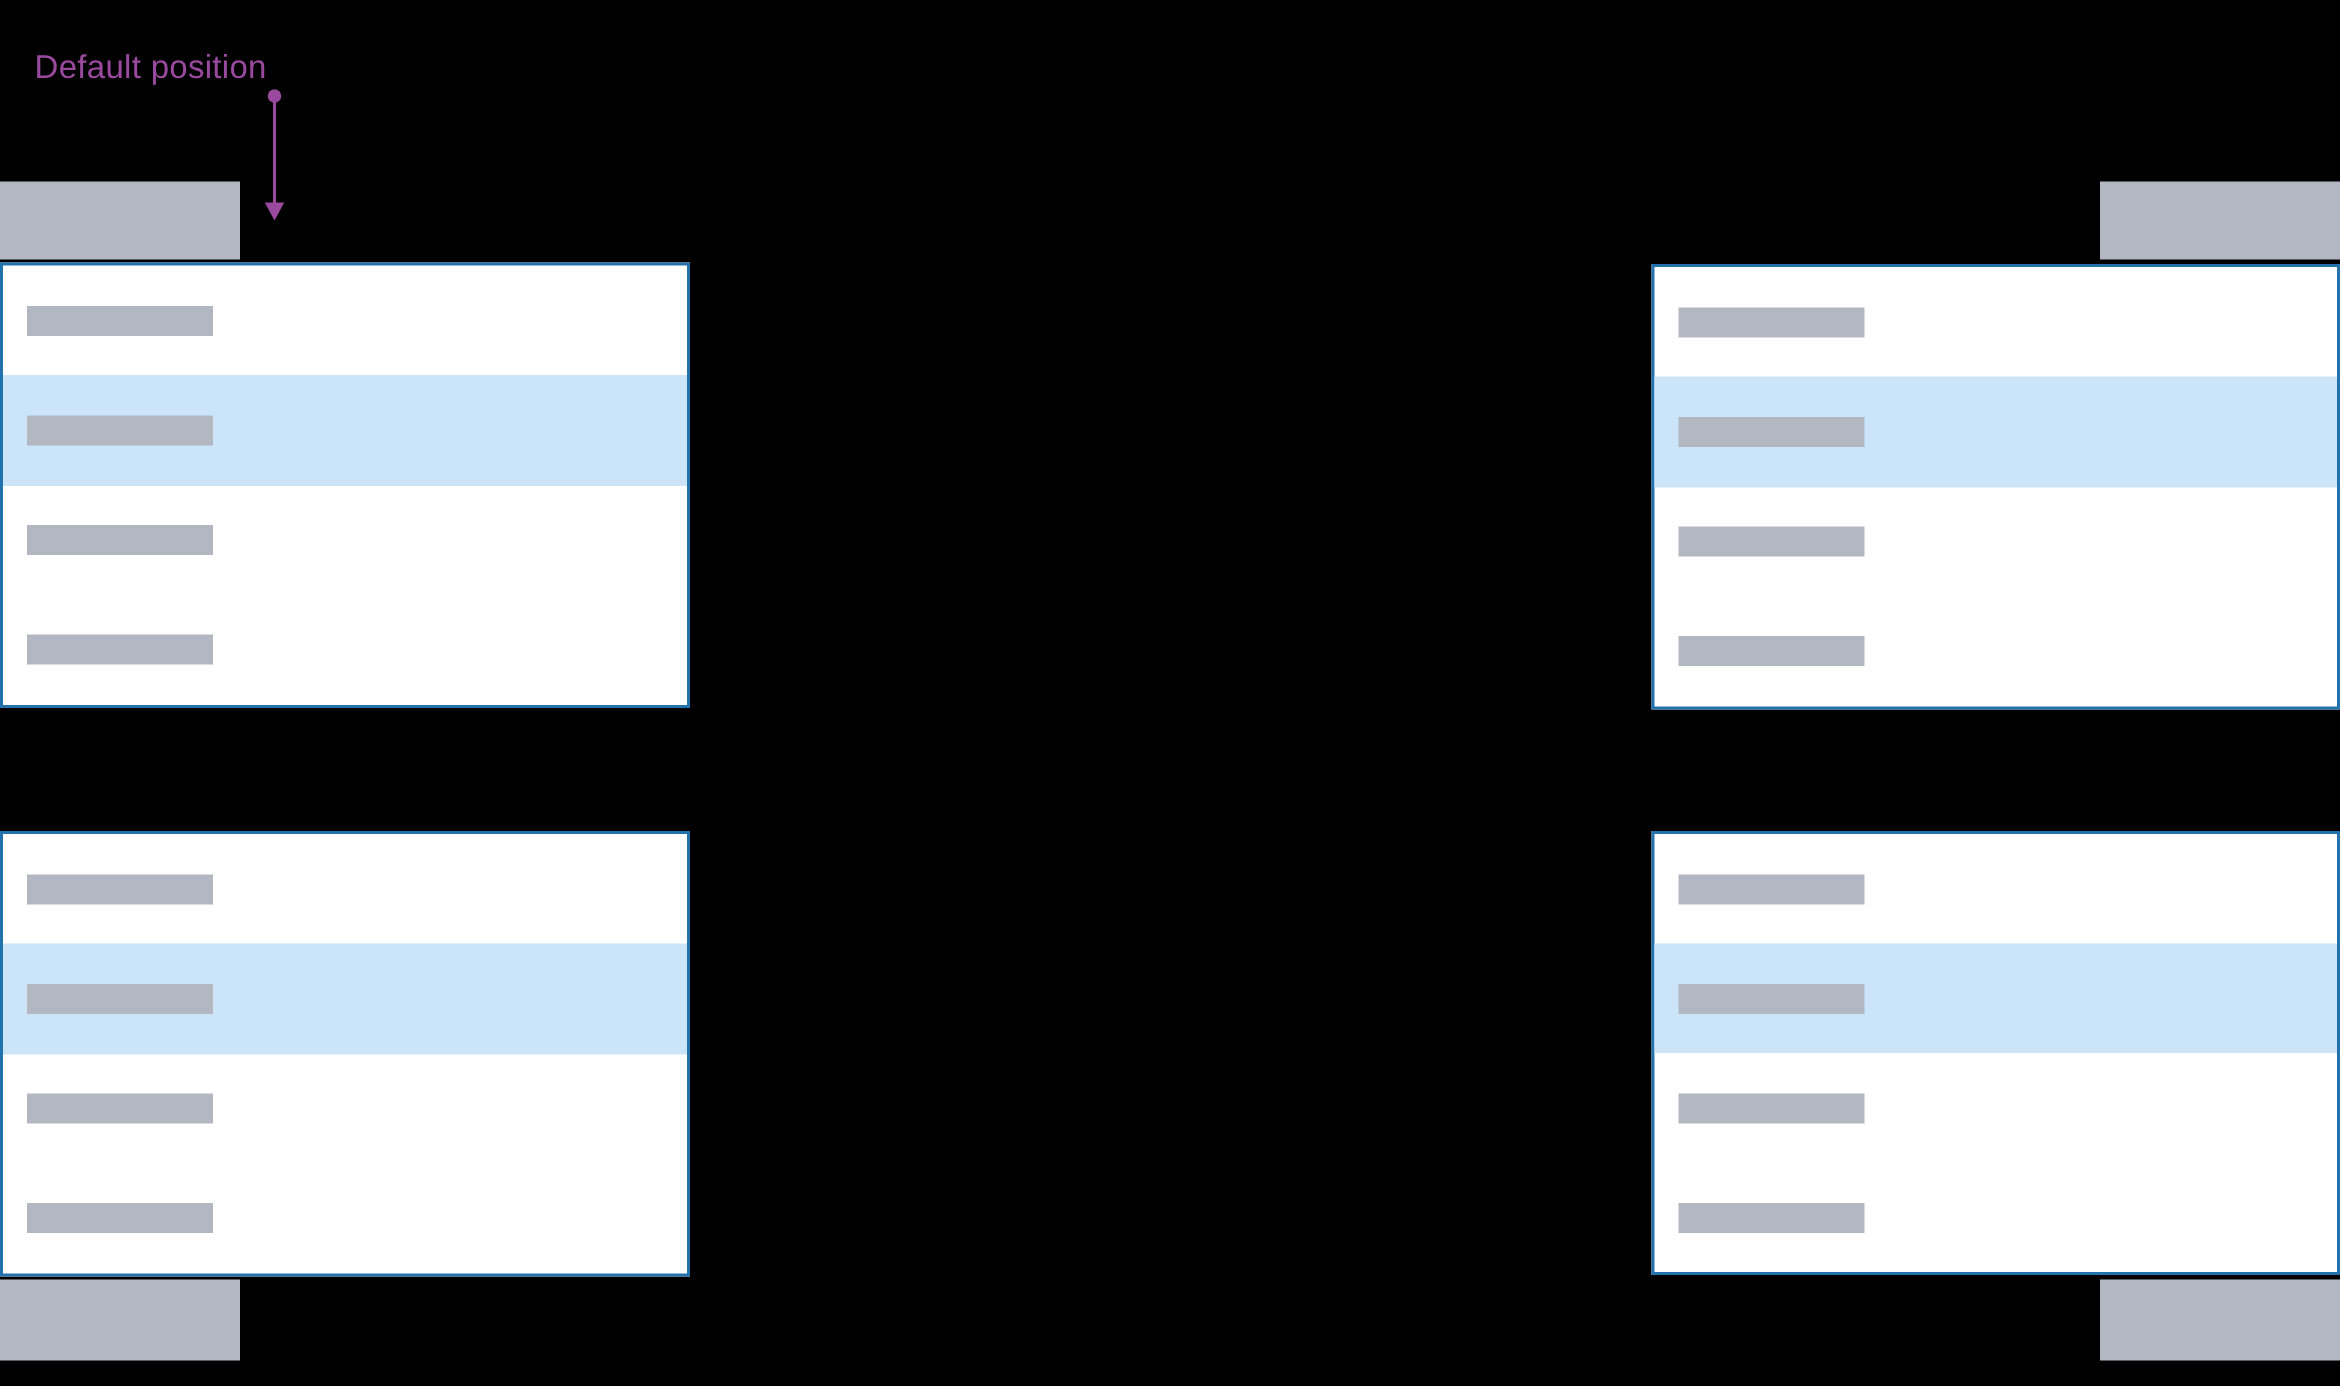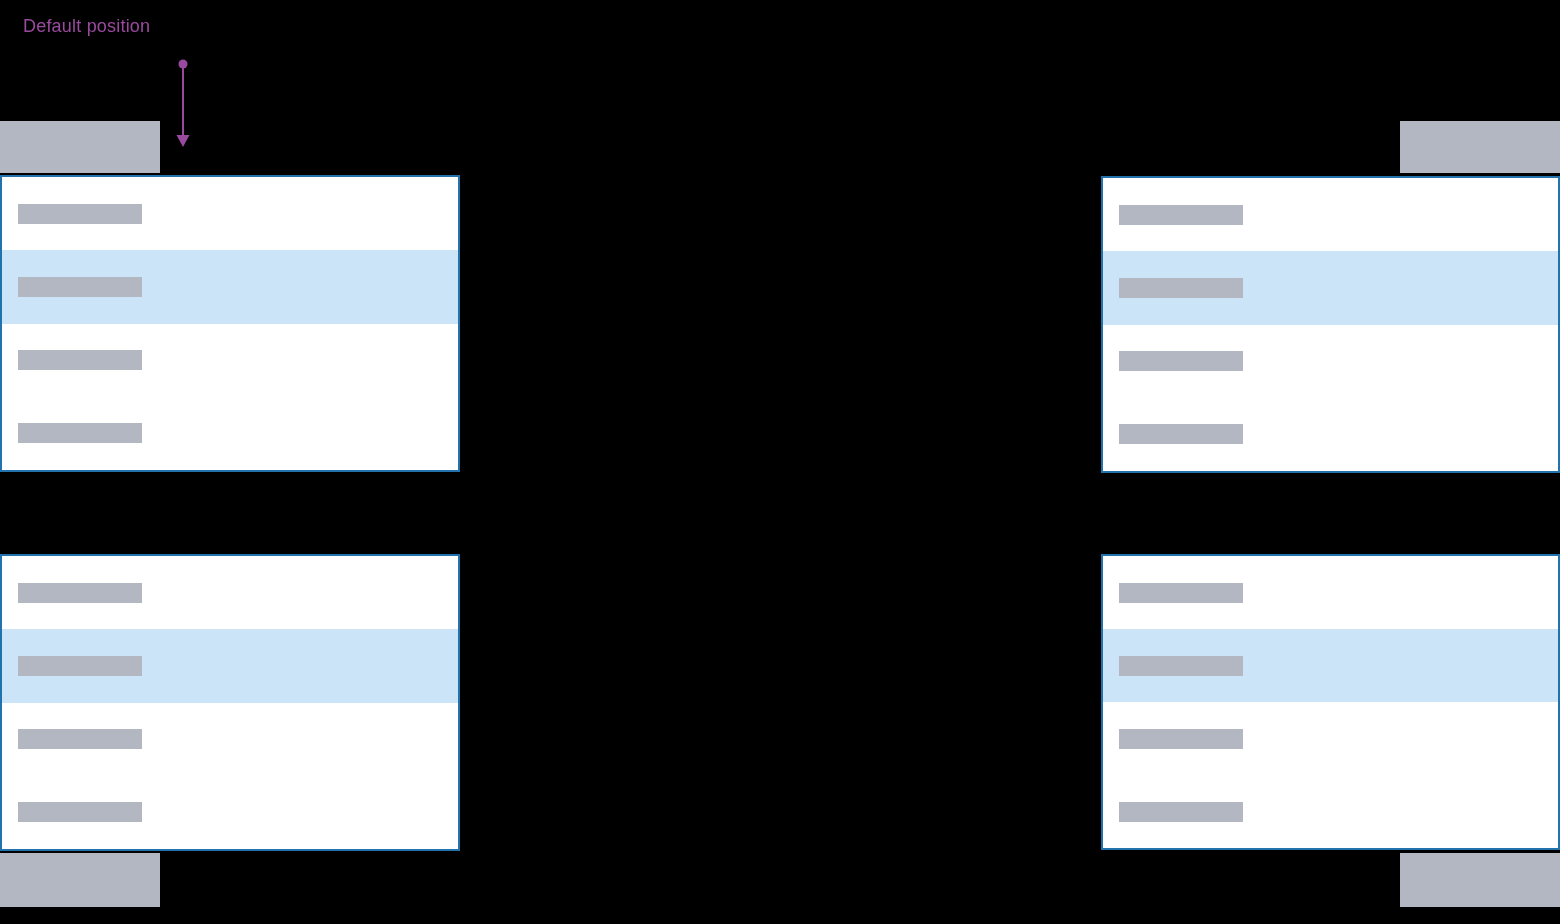--- a/index.html
+++ b/index.html
@@ -18,22 +18,22 @@
     overflow: hidden;
     font-family: "Liberation Sans", sans-serif;
   }
   .canvas {
     position: relative;
     width: 1560px; height: 924px;
     background: var(--bg);
   }
   .annotation-label {
     position: absolute;
-    left: 23px; top: 16px;
-    font-size: 18px;
+    left: 23px; top: 32px;
+    font-size: 22px;
     font-weight: 400;
     color: var(--annotation);
     letter-spacing: 0.2px;
   }
   .annotation-arrow {
     position: absolute;
     left: 174px; top: 56px;
     width: 18px; height: 96px;
   }
   .trigger {

